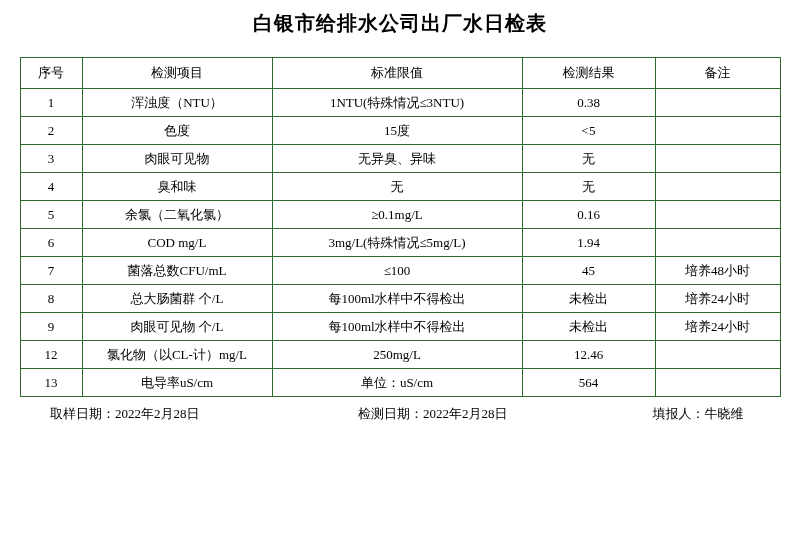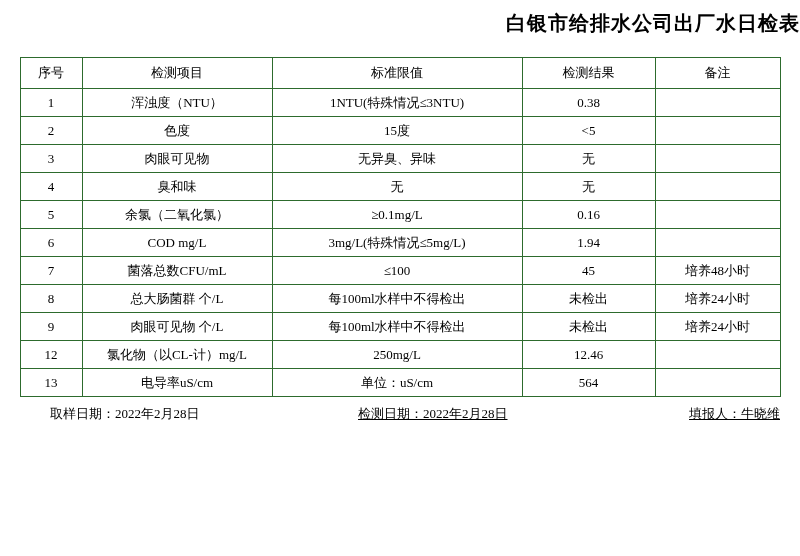--- a/index.html
+++ b/index.html
@@ -14,21 +14,21 @@
     color: #000000;
     overflow: hidden;
   }
   .page {
     position: relative;
     width: 800px;
     height: 556px;
     box-sizing: border-box;
   }
   .doc-title {
-    text-align: right;
+    text-align: center;
     font-size: 20px;
     font-weight: bold;
     letter-spacing: 1px;
     padding-top: 10px;
     padding-bottom: 12px;
     font-family: Liberation Mono, monospace;
   }
   table.report {
     border-collapse: collapse;
     width: 760px;
@@ -58,22 +58,22 @@
   .col-remark  { width: 125px; }
 
   .footer {
     width: 760px;
     margin: 6px auto 10px auto;
     display: flex;
     font-size: 13px;
     font-family: "Liberation Serif", serif;
   }
   .footer .f-left   { width: 252px; padding-left: 30px; box-sizing: border-box; }
-  .footer .f-mid    { width: 300px; text-align: left; padding-left: 86px; box-sizing: border-box; text-decoration: underline;}
-  .footer .f-right  { flex: 1; text-align: right; padding-left: 44px; box-sizing: border-box; text-decoration: underline;}
+  .footer .f-mid    { width: 300px; text-align: left; padding-left: 86px; box-sizing: border-box;}
+  .footer .f-right  { flex: 1; text-align: center; padding-left: 44px; box-sizing: border-box;}
 </style>
 </head>
 <body>
 
 <div class="page">
 
   <div class="doc-title">白银市给排水公司出厂水日检表</div>
 
   <table class="report">
     <colgroup>

